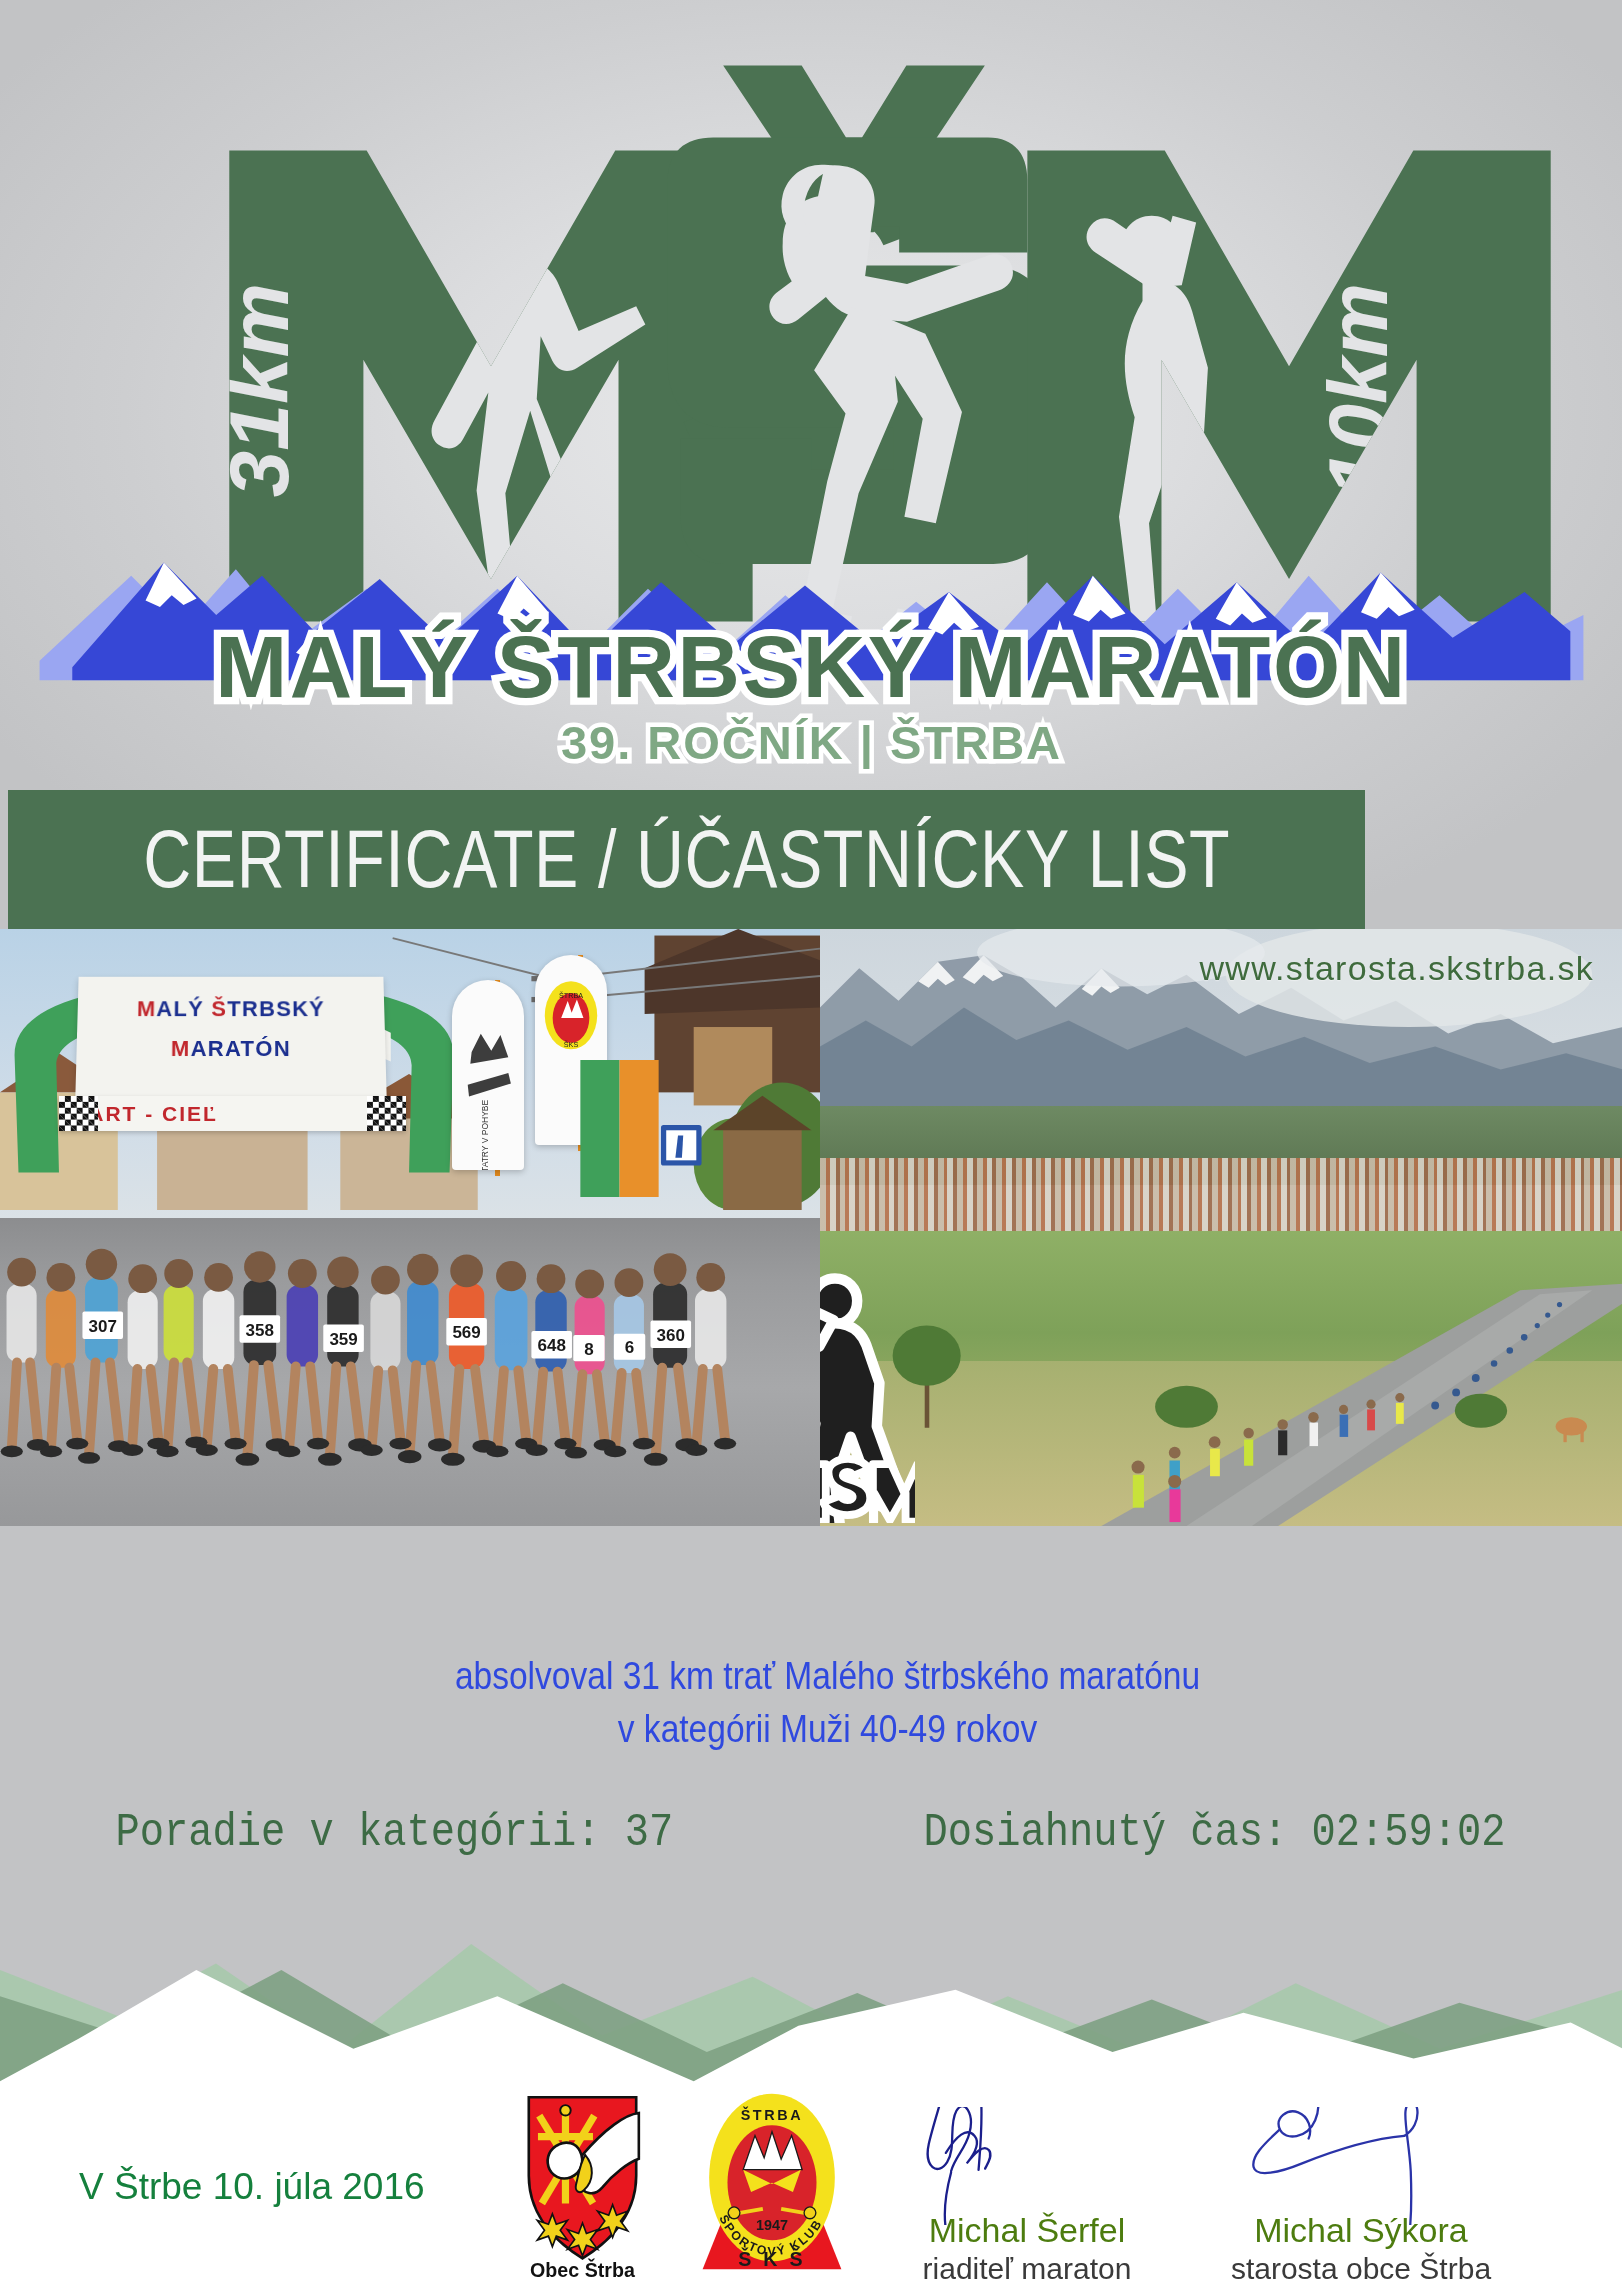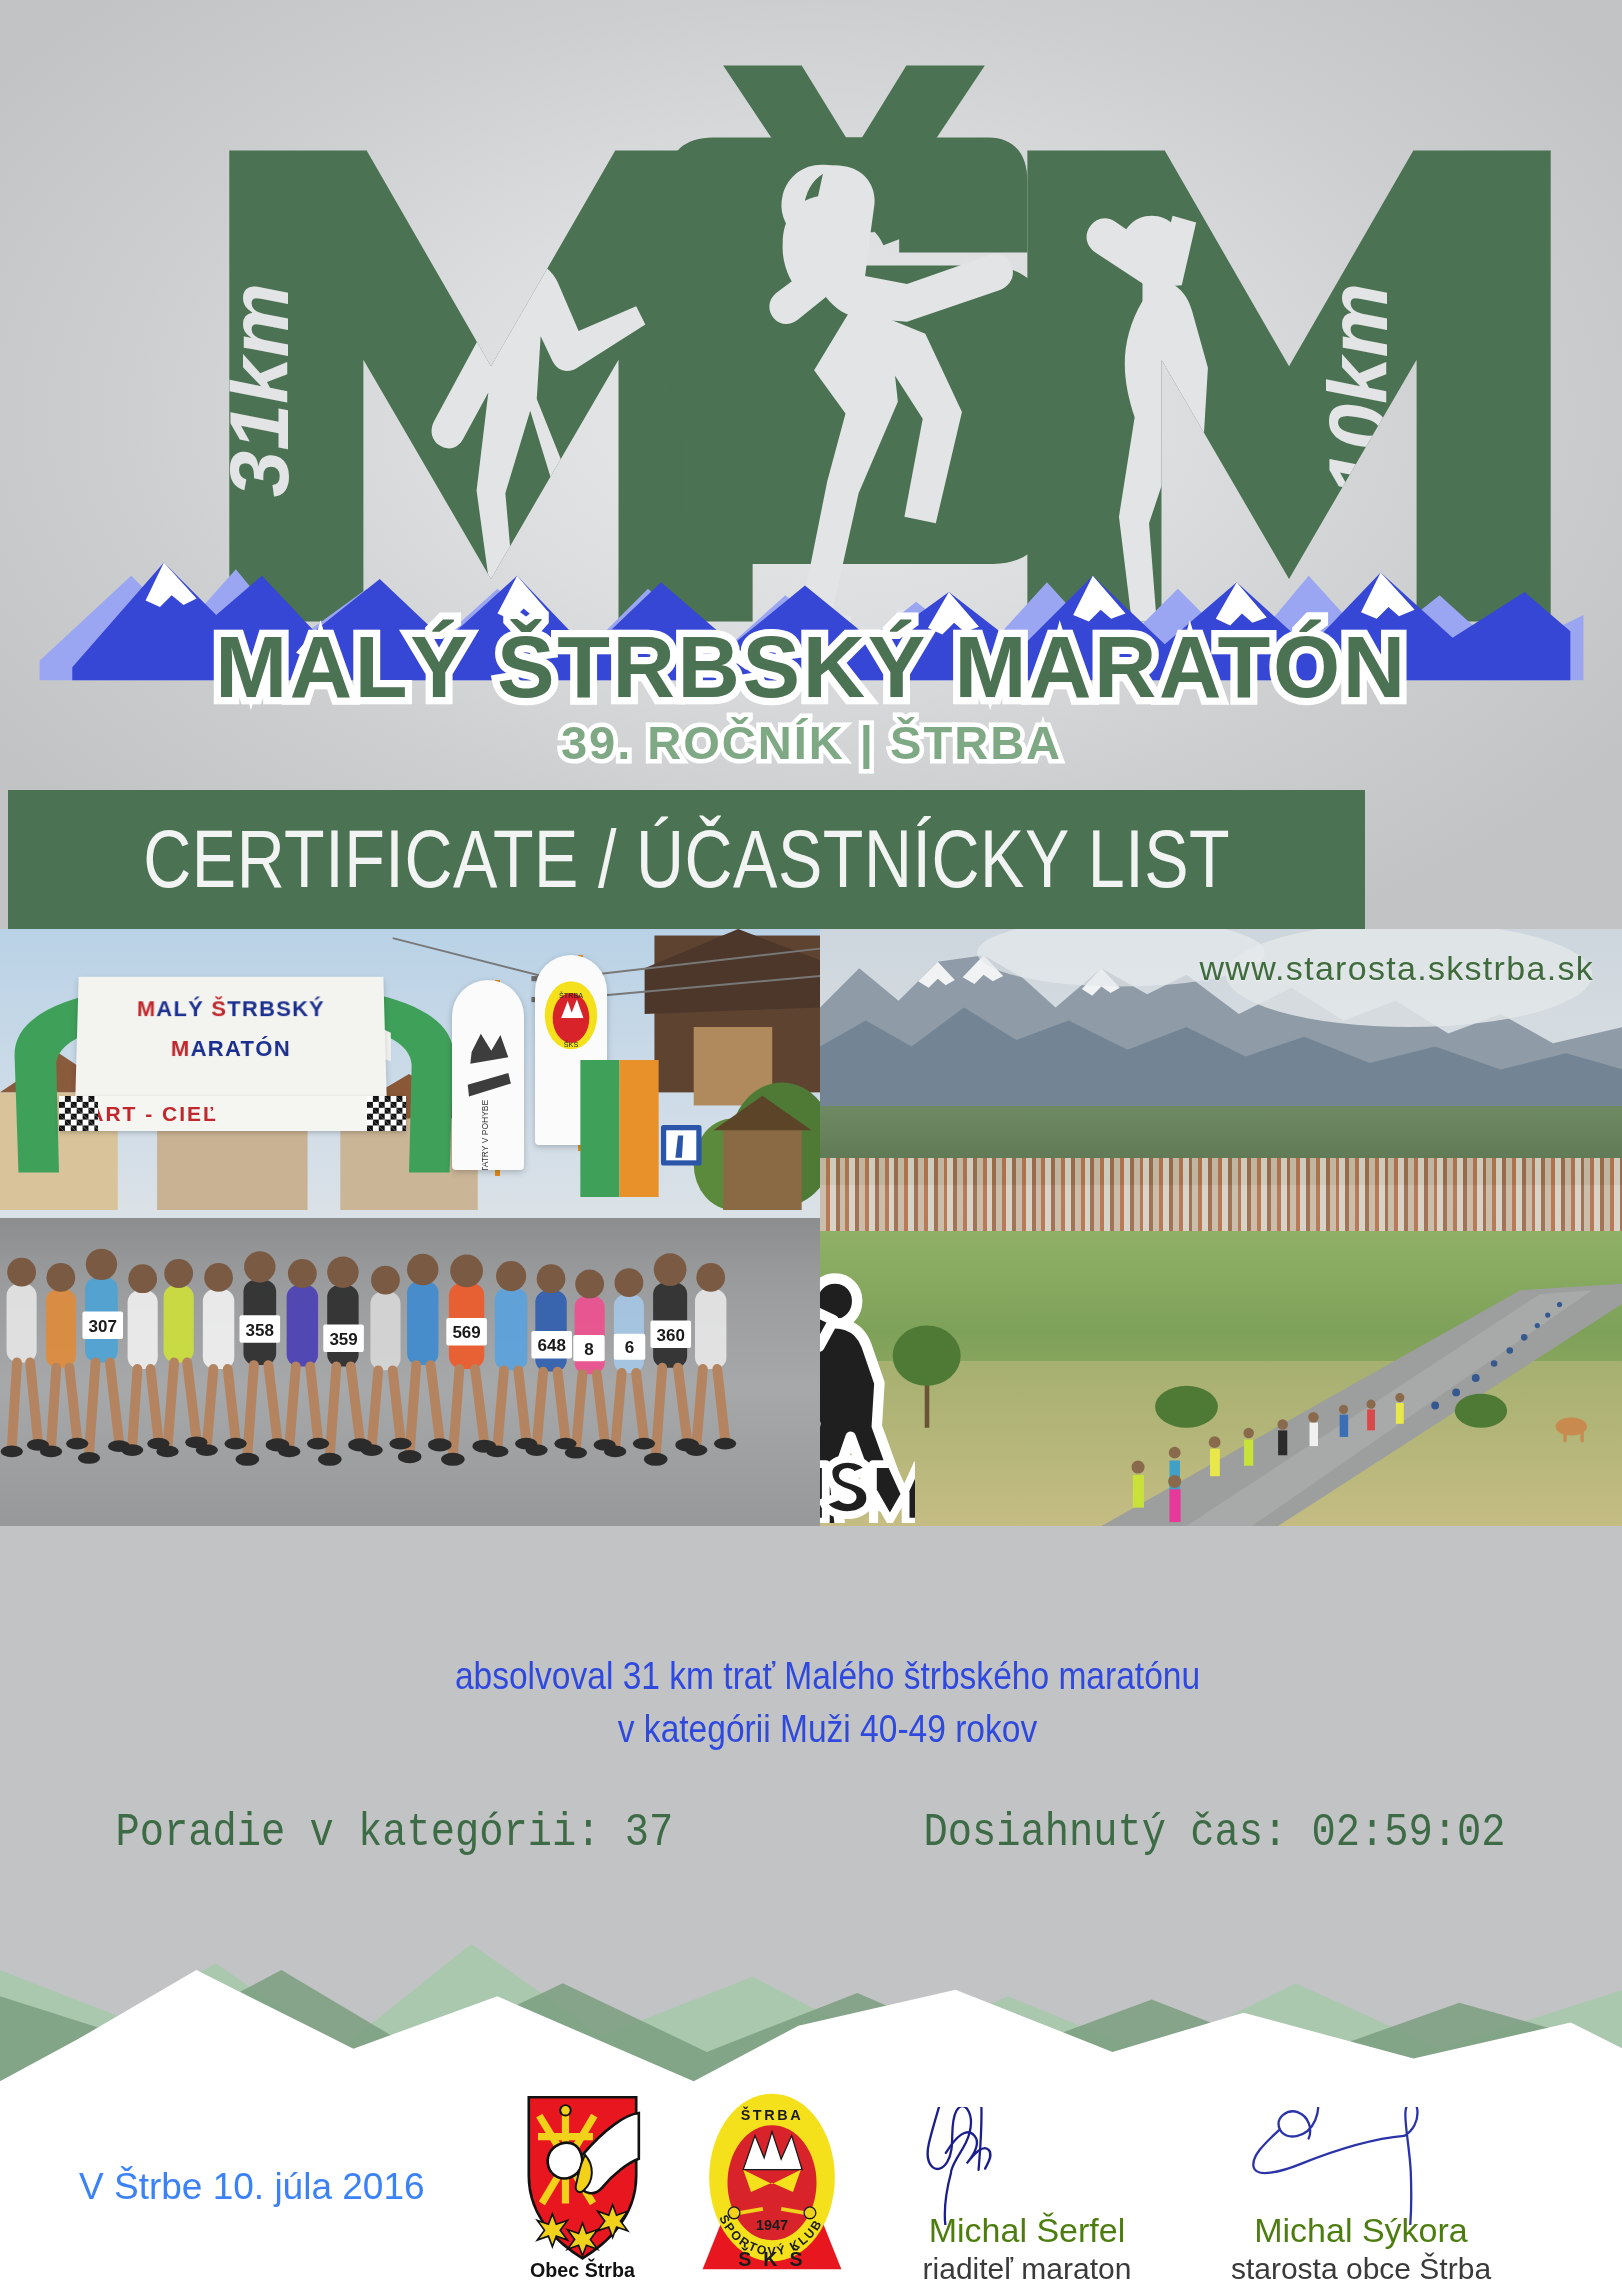--- a/index.html
+++ b/index.html
@@ -122,21 +122,21 @@
   .results div{transform:scaleX(0.86);white-space:nowrap;}
 
   
   .foot-decor{position:absolute;left:0;top:1885px;width:1623px;height:216px;}
 
   
   .footer{
     position:absolute;left:0;top:2084px;width:1623px;height:211px;background:#ffffff;
   }
   .foot-date{
-    position:absolute;left:79px;top:82px;font-size:37px;color:#3b82f6;white-space:nowrap;
+    position:absolute;left:79px;top:82px;font-size:37px;color:#15803d;white-space:nowrap;
   }
   .crest{position:absolute;left:517px;top:7.9px;width:131px;height:190px;}
   .sks{position:absolute;left:700px;top:6.5px;width:144px;height:190px;}
   .sigblock{position:absolute;width:366px;top:23px;text-align:center;}
   .sigblock.s1{left:844px;}
   .sigblock.s2{left:1178px;}
   .sigsvg{width:288px;height:118px;display:block;margin:0 auto;}
   .signame{font-size:34px;color:#4d7c0f;margin-top:-14.4px;white-space:nowrap;}
   .sigrole{font-size:30px;color:#3a3a3a;margin-top:2.6px;white-space:nowrap;}
 </style>

